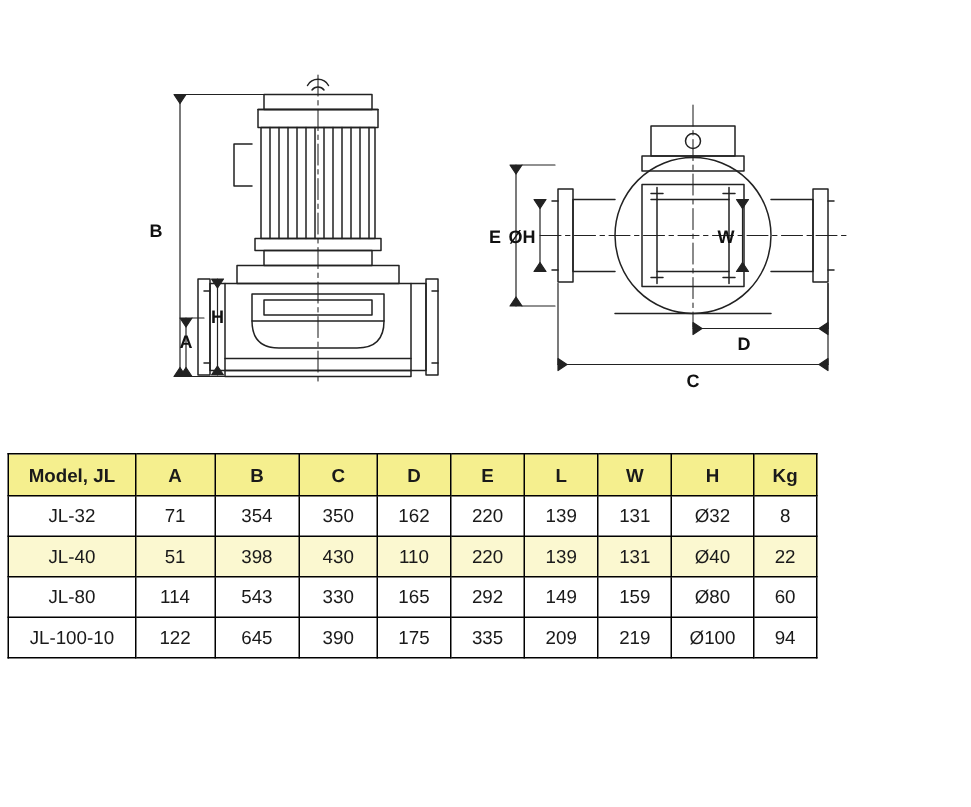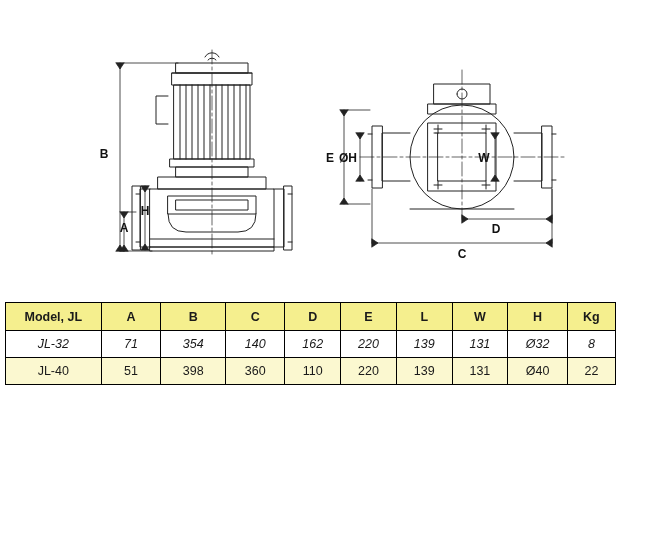--- a/index.html
+++ b/index.html
@@ -34,21 +34,21 @@
 
   
   #spec-table-wrap {
     position: absolute;
     left: 5px;
     top: 302px;
     width: 637px;
   }
   table.spec {
     border-collapse: collapse;
-    width: 611px;
+    width: 540px;
     font-size: 12.5px;
     color: #1a1a1a;
   }
   table.spec th, table.spec td {
     border: 1px solid #000000;
     text-align: center;
     height: 26px;
     padding: 0;
     font-weight: normal;
   }
@@ -56,21 +56,20 @@
     background: #f5ef8e;
     font-weight: bold;
     font-size: 12.5px;
     height: 27px;
   }
   table.spec thead th.model-head {
     width: 100px;
   }
   table.spec tbody tr.odd td {
     background: #ffffff;
-    font-style: italic;
   }
   table.spec tbody tr.even td {
     background: #fbf8d0;
   }
   table.spec td.model-cell {
     width: 100px;
   }
   .col-a { width: 63px; }
   .col-b { width: 68px; }
   .col-c { width: 62px; }
@@ -247,37 +246,61 @@
           <th class="col-w">W</th>
           <th class="col-h">H</th>
           <th class="col-kg">Kg</th>
         </tr>
       </thead>
       <tbody>
         <tr class="odd">
           <td class="model-cell">JL-32</td>
           <td>71</td>
           <td>354</td>
-          <td>140</td>
+          <td>350</td>
           <td>162</td>
           <td>220</td>
           <td>139</td>
           <td>131</td>
           <td>Ø32</td>
           <td>8</td>
         </tr>
         <tr class="even">
           <td class="model-cell">JL-40</td>
           <td>51</td>
           <td>398</td>
-          <td>360</td>
+          <td>430</td>
           <td>110</td>
           <td>220</td>
           <td>139</td>
           <td>131</td>
           <td>Ø40</td>
           <td>22</td>
         </tr>
+        <tr class="odd">
+          <td class="model-cell">JL-80</td>
+          <td>114</td>
+          <td>543</td>
+          <td>330</td>
+          <td>165</td>
+          <td>292</td>
+          <td>149</td>
+          <td>159</td>
+          <td>Ø80</td>
+          <td>60</td>
+        </tr>
+        <tr class="odd">
+          <td class="model-cell">JL-100-10</td>
+          <td>122</td>
+          <td>645</td>
+          <td>390</td>
+          <td>175</td>
+          <td>335</td>
+          <td>209</td>
+          <td>219</td>
+          <td>Ø100</td>
+          <td>94</td>
+        </tr>
       </tbody>
     </table>
   </div>
 
 </div>
 
 </body></html>

